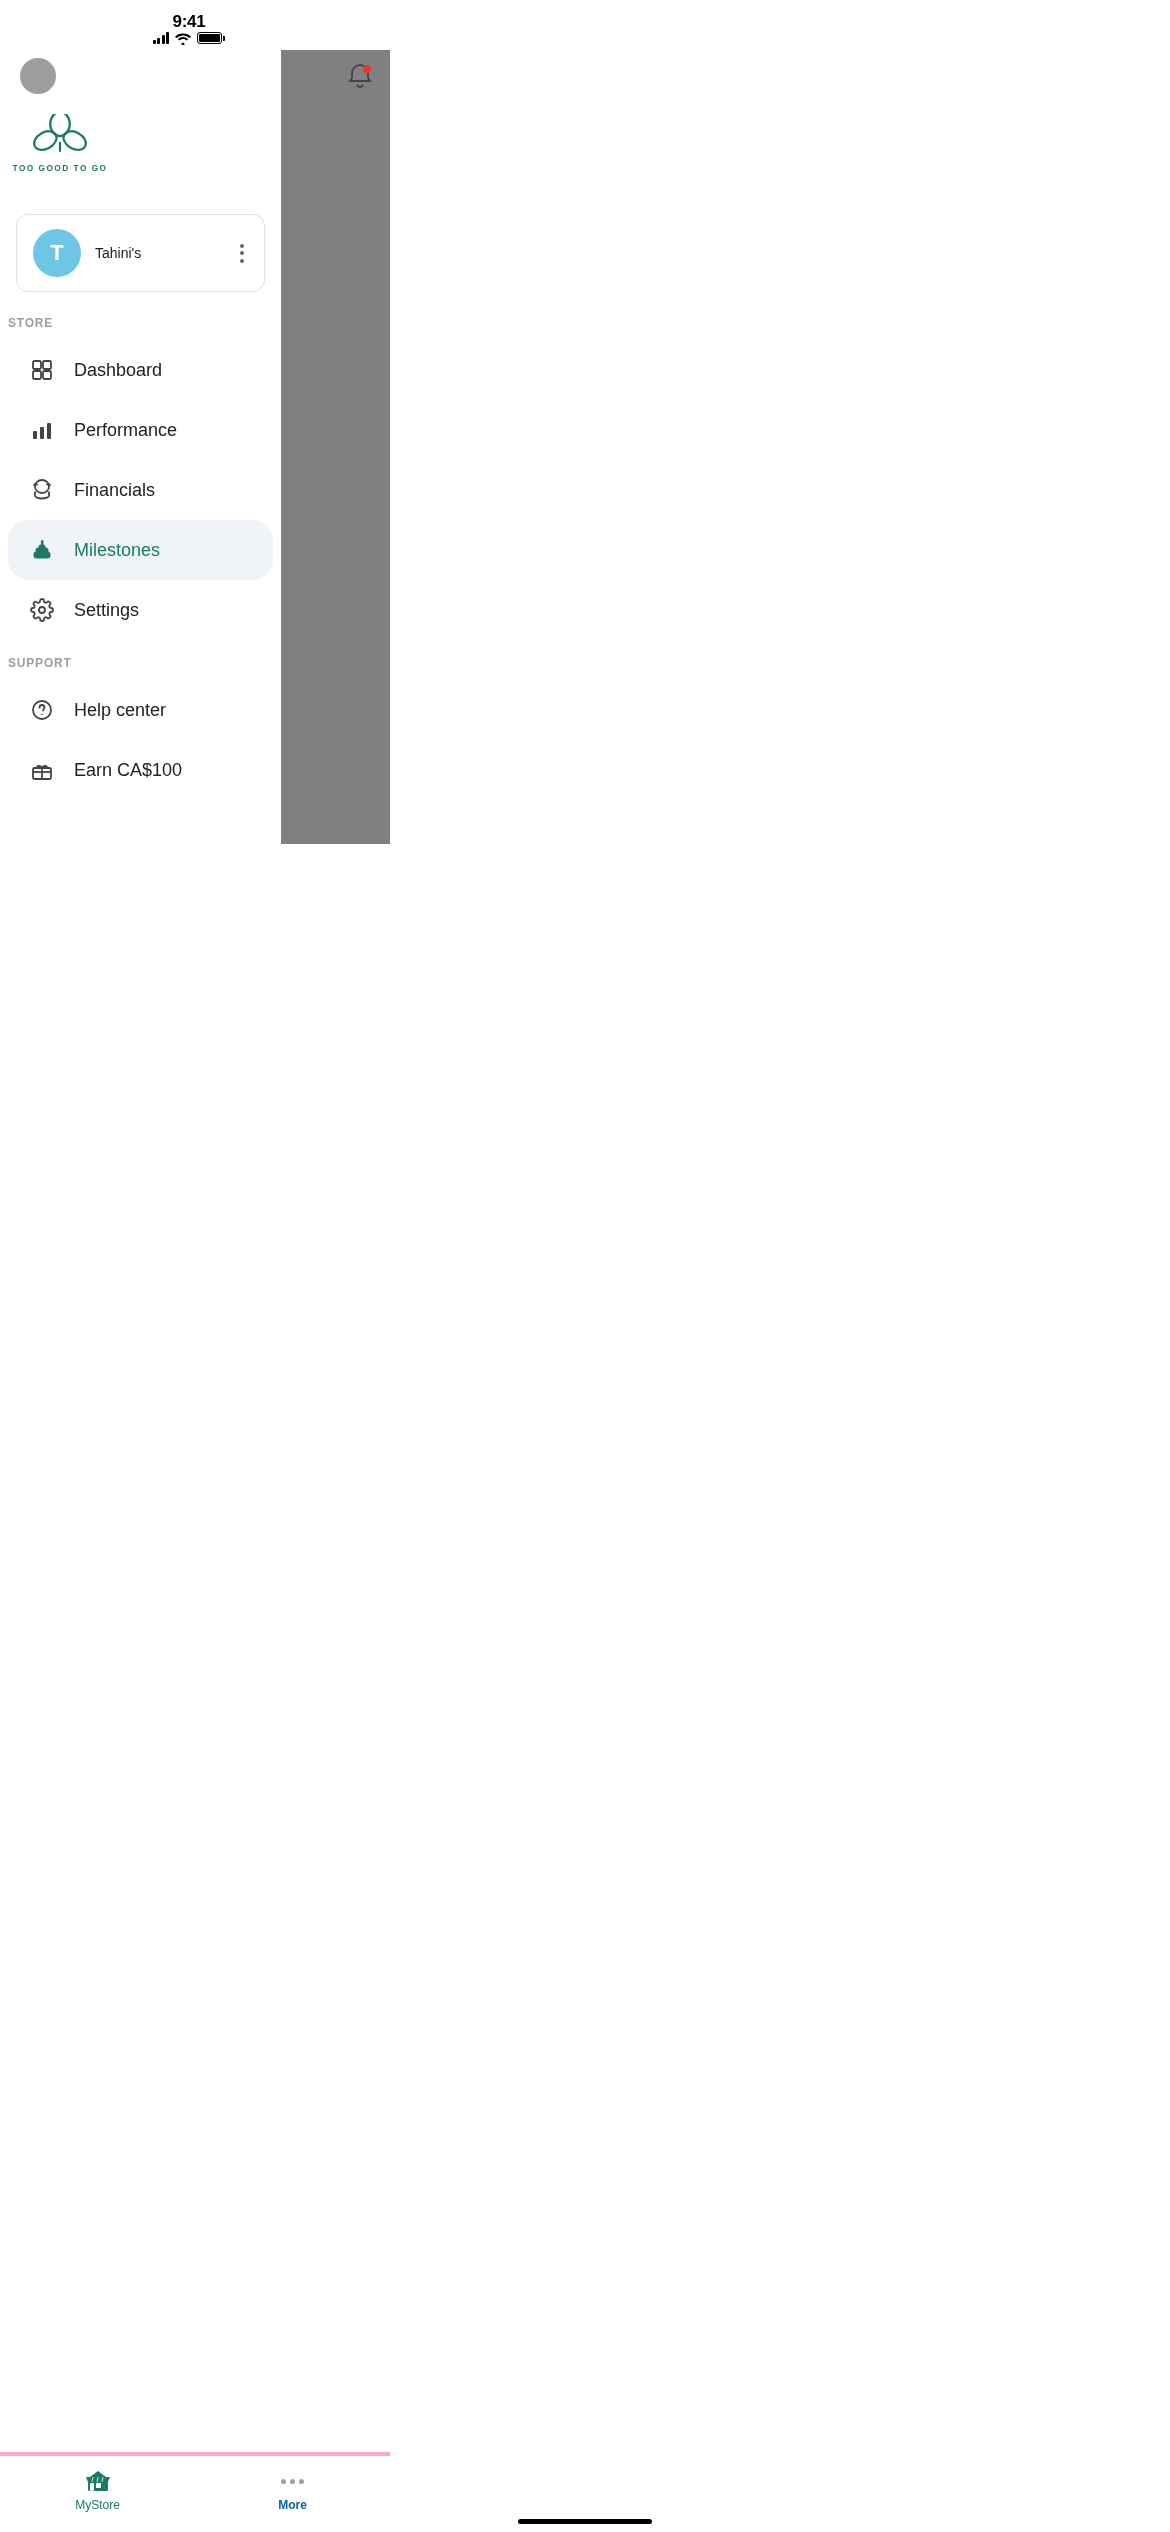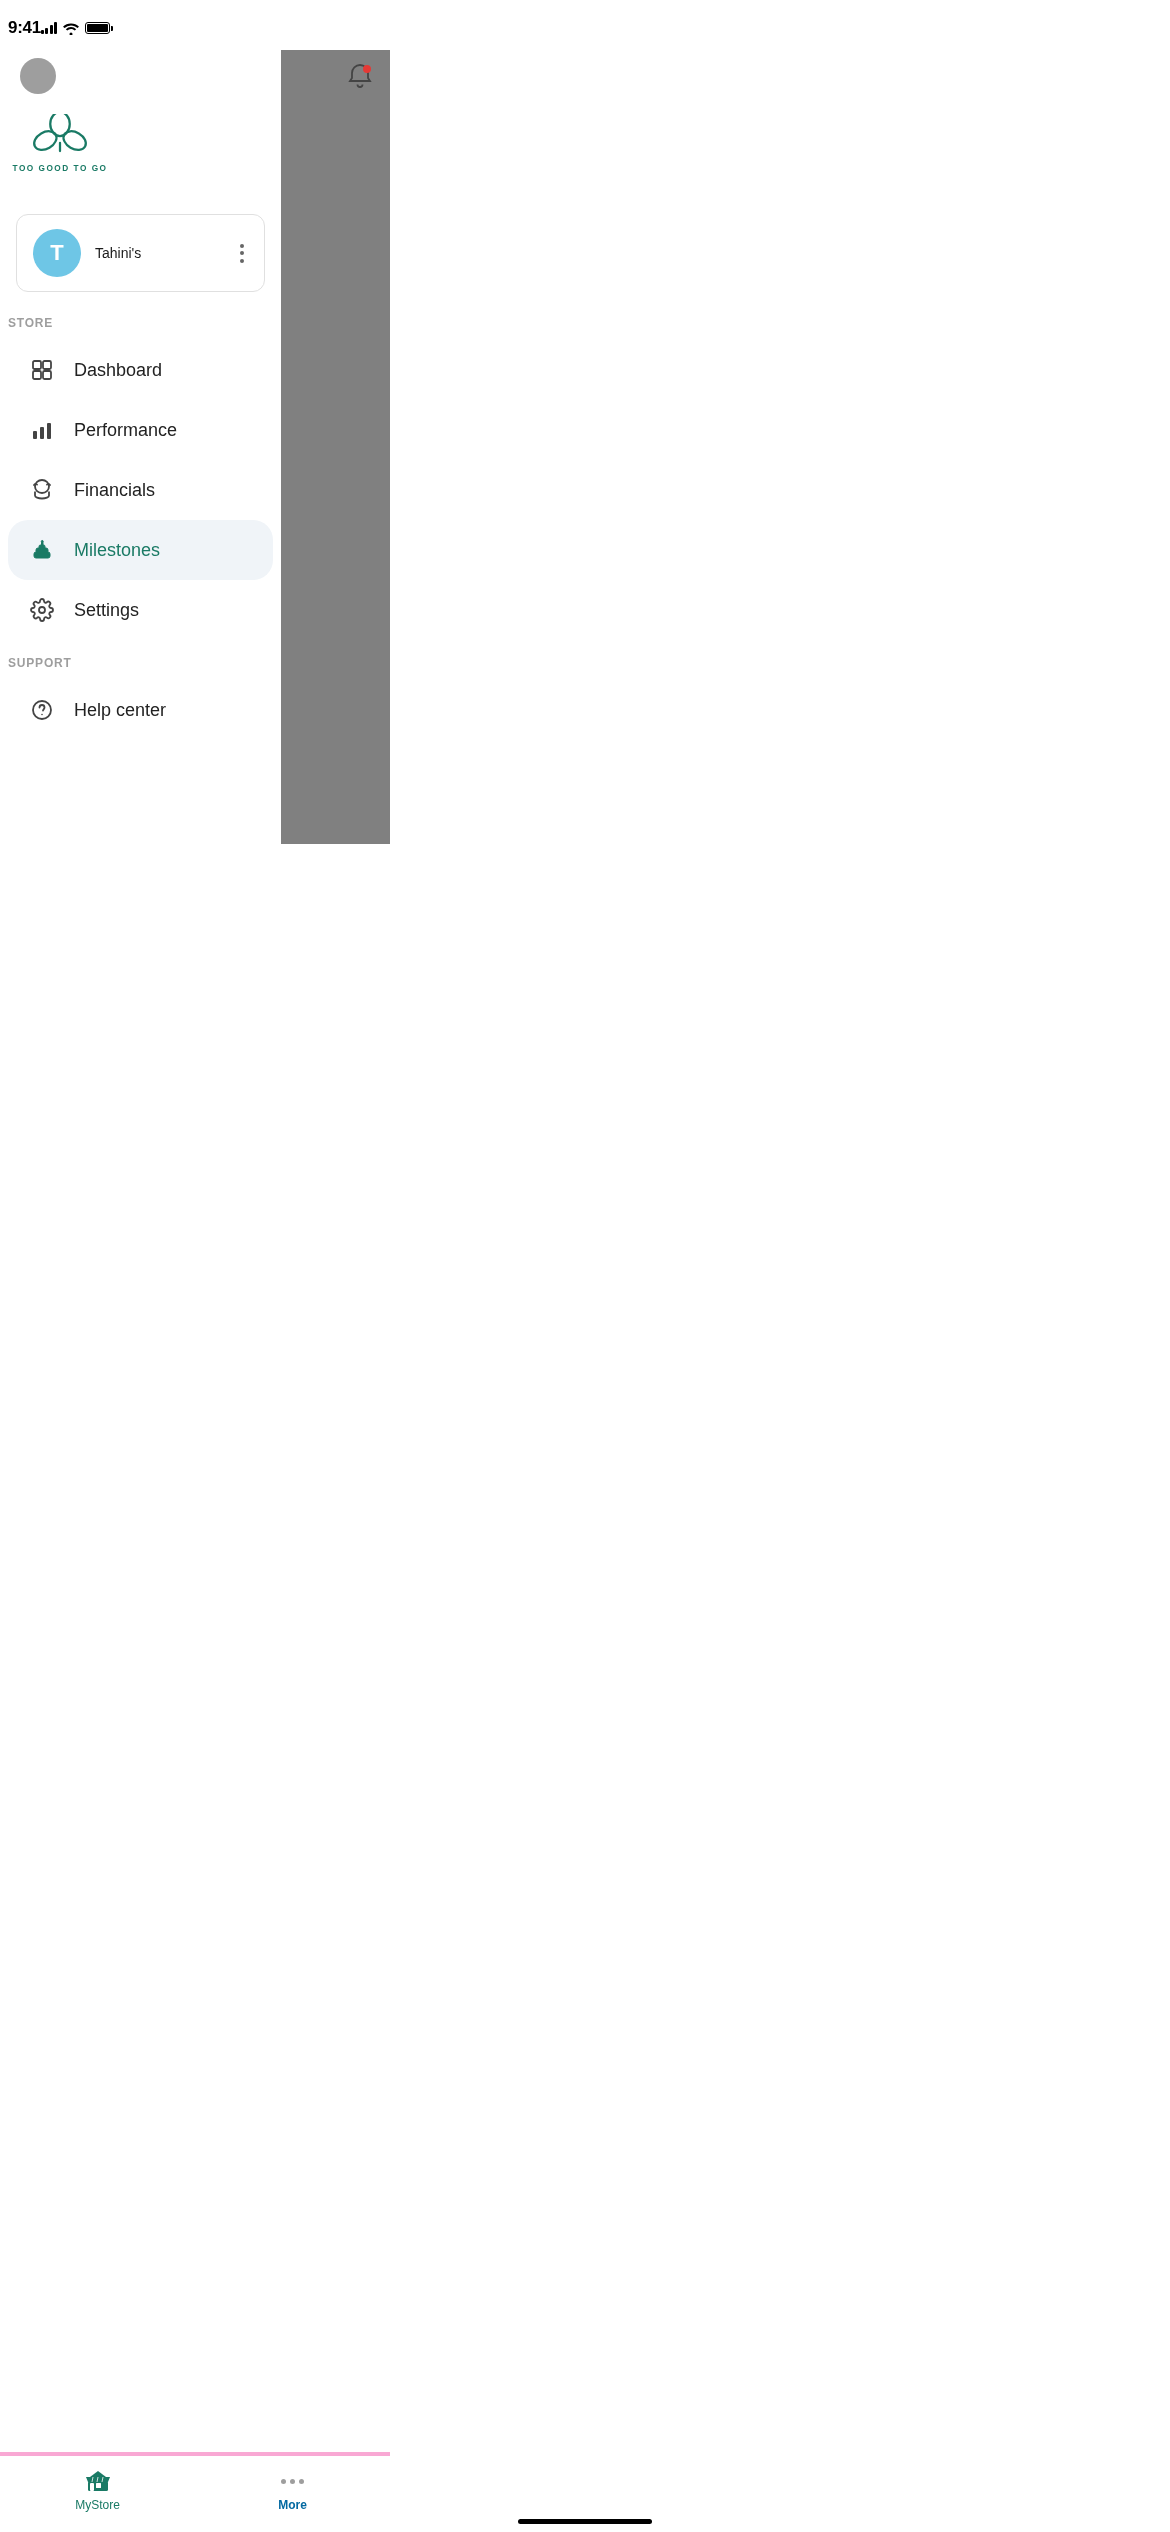--- a/index.html
+++ b/index.html
@@ -10,24 +10,25 @@
       background: #fff;
       width: 390px;
       min-height: 844px;
       position: relative;
       overflow: hidden;
     }
 
     
     .status-bar {
       display: flex;
-      justify-content: flex-start;
+      justify-content: center;
       align-items: center;
       padding: 14px 20px 8px 8px;
       height: 50px;
+      flex-direction: column;
     }
     .status-time {
       font-size: 17px;
       font-weight: 600;
       color: #000;
       letter-spacing: -0.3px;
     }
     .status-icons {
       display: flex;
       align-items: center;
@@ -420,20 +421,36 @@
       <div class="nav-item-icon">
         <svg width="24" height="24" viewBox="0 0 24 24" fill="none">
           <circle cx="12" cy="12" r="9" stroke="#444" stroke-width="1.8" fill="none"></circle>
           <path d="M9.5 9.5C9.5 8.12 10.62 7 12 7s2.5 1.12 2.5 2.5c0 1.5-1.5 2-1.5 3" stroke="#444" stroke-width="1.8" stroke-linecap="round" fill="none"></path>
           <circle cx="12" cy="16.5" r="0.8" fill="#444"></circle>
         </svg>
       </div>
       <span class="nav-item-label">Help center</span>
     </div>
 
+    <div class="nav-item">
+      <div class="nav-item-icon">
+        <svg width="24" height="24" viewBox="0 0 24 24" fill="none">
+
+          <rect x="3" y="10" width="18" height="11" rx="1.5" stroke="#444" stroke-width="1.8" fill="none"></rect>
+          <path d="M12 10V21" stroke="#444" stroke-width="1.8"></path>
+          <path d="M3 14h18" stroke="#444" stroke-width="1.8"></path>
+          <path d="M8 10C8 8 10 7 12 10" stroke="#444" stroke-width="1.8" fill="none" stroke-linecap="round"></path>
+          <path d="M16 10C16 8 14 7 12 10" stroke="#444" stroke-width="1.8" fill="none" stroke-linecap="round"></path>
+
+          <path d="M12 10C10 7 7 7 7 9.5" stroke="#444" stroke-width="1.6" fill="none" stroke-linecap="round"></path>
+          <path d="M12 10C14 7 17 7 17 9.5" stroke="#444" stroke-width="1.6" fill="none" stroke-linecap="round"></path>
+        </svg>
+      </div>
+      <span class="nav-item-label">Earn CA$100</span>
+    </div>
 
   </div>
 
   <div class="overlay-panel">
 
     <div class="notification-bell">
       <svg width="28" height="28" viewBox="0 0 28 28" fill="none">
         <path d="M14 3a8 8 0 0 1 8 8v5l2 3H4l2-3v-5a8 8 0 0 1 8-8z" stroke="#444" stroke-width="1.8" fill="none"></path>
         <path d="M11.5 22.5a2.5 2.5 0 0 0 5 0" stroke="#444" stroke-width="1.8" fill="none"></path>
 

